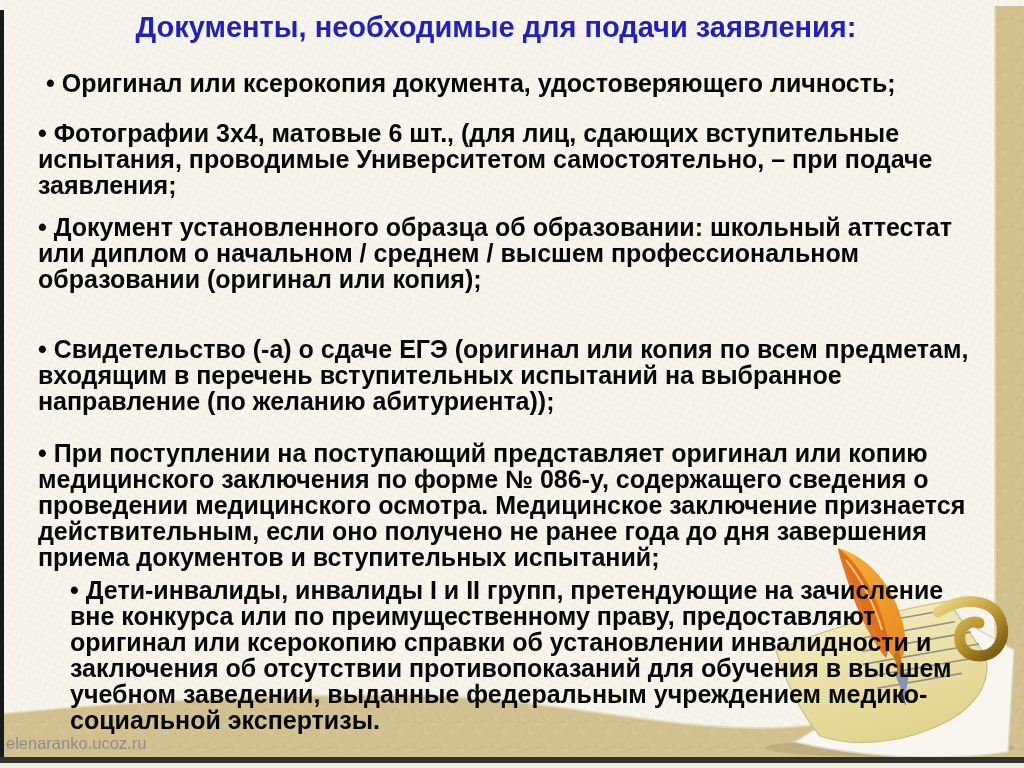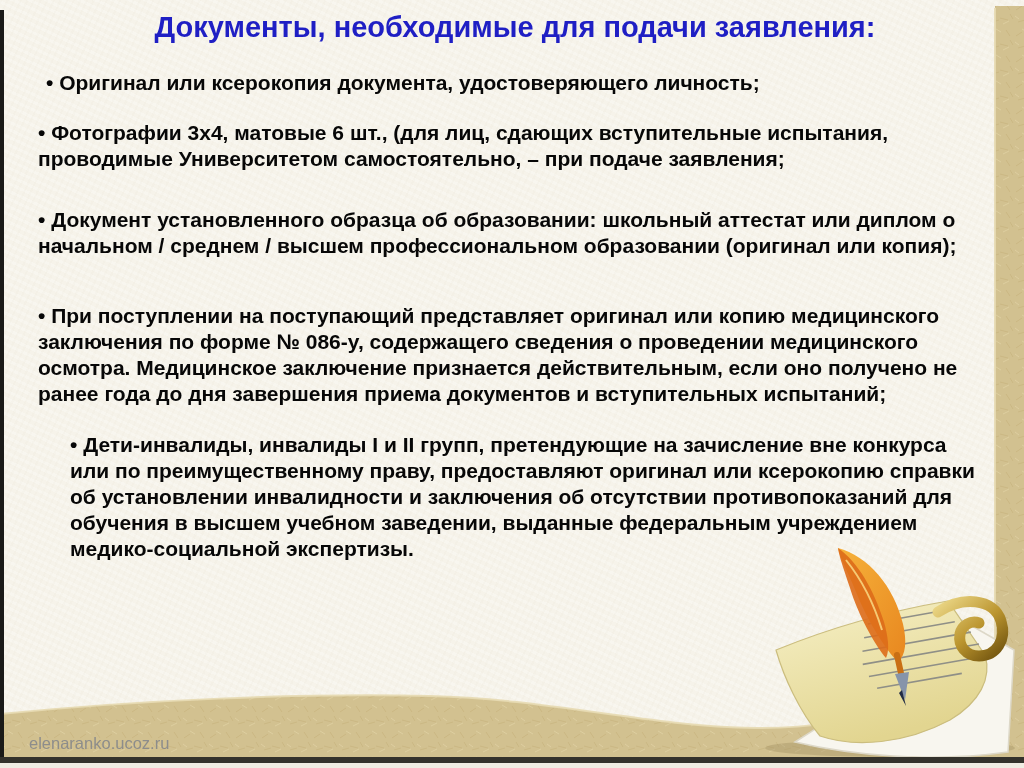--- a/index.html
+++ b/index.html
@@ -14,39 +14,39 @@
       repeating-linear-gradient(115deg, rgba(210,200,175,.06) 0 2px, transparent 2px 6px),
       repeating-linear-gradient(25deg, rgba(255,255,255,.25) 0 3px, transparent 3px 7px),
       #f6f3ea;
   }
   .decor{position:absolute;left:0;top:0;z-index:1;}
   .left-edge{
     position:absolute;left:0;top:10px;width:4px;height:747px;
     background:#1a1a18;z-index:4;
   }
   .title{
-    position:absolute;left:25px;top:11px;width:980px;z-index:5;
+    position:absolute;left:6px;top:11px;width:980px;z-index:5;
     text-align:center;
     font-size:29px;font-weight:700;color:#1f1fc4;
     letter-spacing:0px;
   }
   .content{
     position:absolute;left:38px;top:70px;width:940px;z-index:5;
-    font-size:21px;font-weight:700;color:#070707;line-height:26px;
+    font-size:25px;font-weight:700;color:#070707;line-height:26px;
   }
   .content p{margin:0;}
   .content p.b1{text-indent:8px;margin-bottom:24px;}
-  .content p.b2{margin-bottom:35px;}
+  .content p.b2{margin-bottom:16px;}
   .content p.b3{margin-bottom:44px;}
   .content p.b4{margin-bottom:26px;}
-  .content p.b5{margin-bottom:25px;}
+  .content p.b5{margin-bottom:7px;}
   .content p.b6{margin-bottom:12px;}
   .content p.b7{margin-bottom:0;margin-left:32px;}
   .watermark{
-    position:absolute;left:29px;top:734px;z-index:6;
+    position:absolute;left:6px;top:734px;z-index:6;
     font-size:16.5px;font-weight:400;color:#8d8d8b;
   }
 </style>
 </head>
 <body>
 
 <div class="slide">
 
   <svg class="decor" width="1024" height="768" viewBox="0 0 1024 768">
     <defs>
@@ -117,19 +117,20 @@
   </svg>
 
   <div class="left-edge"></div>
 
   <div class="title">Документы, необходимые для подачи заявления:</div>
 
   <div class="content">
     <p class="b1">• Оригинал или ксерокопия документа, удостоверяющего личность;</p>
     <p class="b2">• Фотографии 3х4, матовые 6 шт., (для лиц, сдающих вступительные испытания, проводимые Университетом самостоятельно, – при подаче заявления;</p>
     <p class="b3">• Документ установленного образца об образовании: школьный аттестат или диплом о начальном / среднем / высшем профессиональном образовании (оригинал или копия);</p>
+    <p class="b4">• Свидетельство (-а) о сдаче ЕГЭ (оригинал или копия по всем предметам, входящим в перечень вступительных испытаний на выбранное направление (по желанию абитуриента));</p>
     <p class="b5">• При поступлении на поступающий представляет оригинал или копию медицинского заключения по форме № 086-у, содержащего сведения о проведении медицинского осмотра. Медицинское заключение признается действительным, если оно получено не ранее года до дня завершения приема документов и вступительных испытаний;</p>
     <p class="b7">• Дети-инвалиды, инвалиды I и II групп, претендующие на зачисление вне конкурса или по преимущественному праву, предоставляют оригинал или ксерокопию справки об установлении инвалидности и заключения об отсутствии противопоказаний для обучения в высшем учебном заведении, выданные федеральным учреждением медико-социальной экспертизы.</p>
   </div>
 
   <div class="watermark">elenaranko.ucoz.ru</div>
 
 </div>
 
 </body></html>

